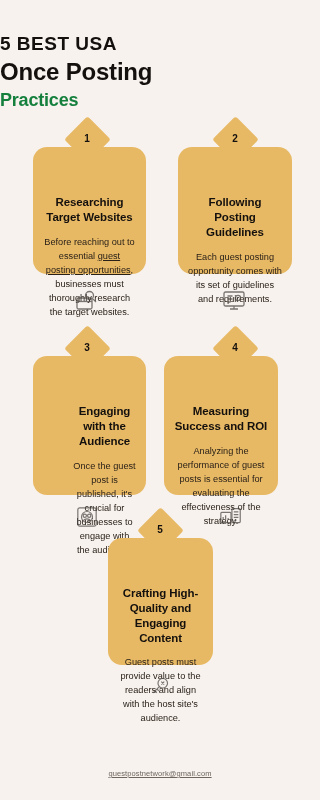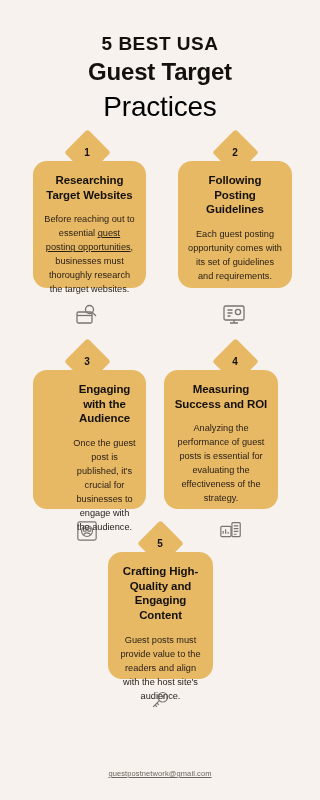--- a/index.html
+++ b/index.html
@@ -12,40 +12,40 @@
   body {
     background: #F7F2EE;
     font-family: "Liberation Sans", sans-serif;
     position: relative;
     overflow: hidden;
   }
 
   
   .title-block {
     padding-top: 32px;
-    text-align: center;
+    text-align: left;
   }
   .title-line-1 {
     font-size: 19px;
     font-weight: bold;
     letter-spacing: 0.5px;
     color: #14100E;
     line-height: 1.25;
   }
   .title-line-2 {
     font-size: 24px;
     font-weight: bold;
     color: #14100E;
     line-height: 1.35;
     letter-spacing: -0.2px;
   }
   .title-line-3 {
-    font-size: 28px;
-    font-weight: normal;
-    color: #000000;
+    font-size: 18px;
+    font-weight: bold;
+    color: #15803d;
     line-height: 1.35;
     letter-spacing: -0.2px;
   }
 
   
   .steps {
     position: relative;
     width: 320px;
     height: 620px;
   }
@@ -86,20 +86,21 @@
     display: flex;
     flex-direction: column;
     align-items: center;
   }
   .card-title {
     font-size: 11.5px;
     font-weight: bold;
     color: #14100E;
     line-height: 1.28;
     letter-spacing: -0.1px;
+    margin-top: 36px;
   }
   .card-body {
     font-size: 9.2px;
     color: #2A2119;
     line-height: 1.52;
     margin-top: 11px;
   }
   .card-body .link {
     text-decoration: underline;
   }
@@ -123,21 +124,21 @@
     color: #6E655E;
     text-decoration: underline;
     letter-spacing: 0.1px;
   }
 </style>
 </head>
 <body>
 
 <div class="title-block">
   <div class="title-line-1">5 BEST USA</div>
-  <div class="title-line-2">Guest Target</div>
+  <div class="title-line-2">Once Posting</div>
   <div class="title-line-3">Practices</div>
 </div>
 
 <div class="steps">
 
   <div class="step">
     <div class="diamond-wrap" style="left:64px; top:4px; width:46px; height:46px;">
       <div class="diamond"></div>
       <span class="diamond-num">1</span>
     </div>

